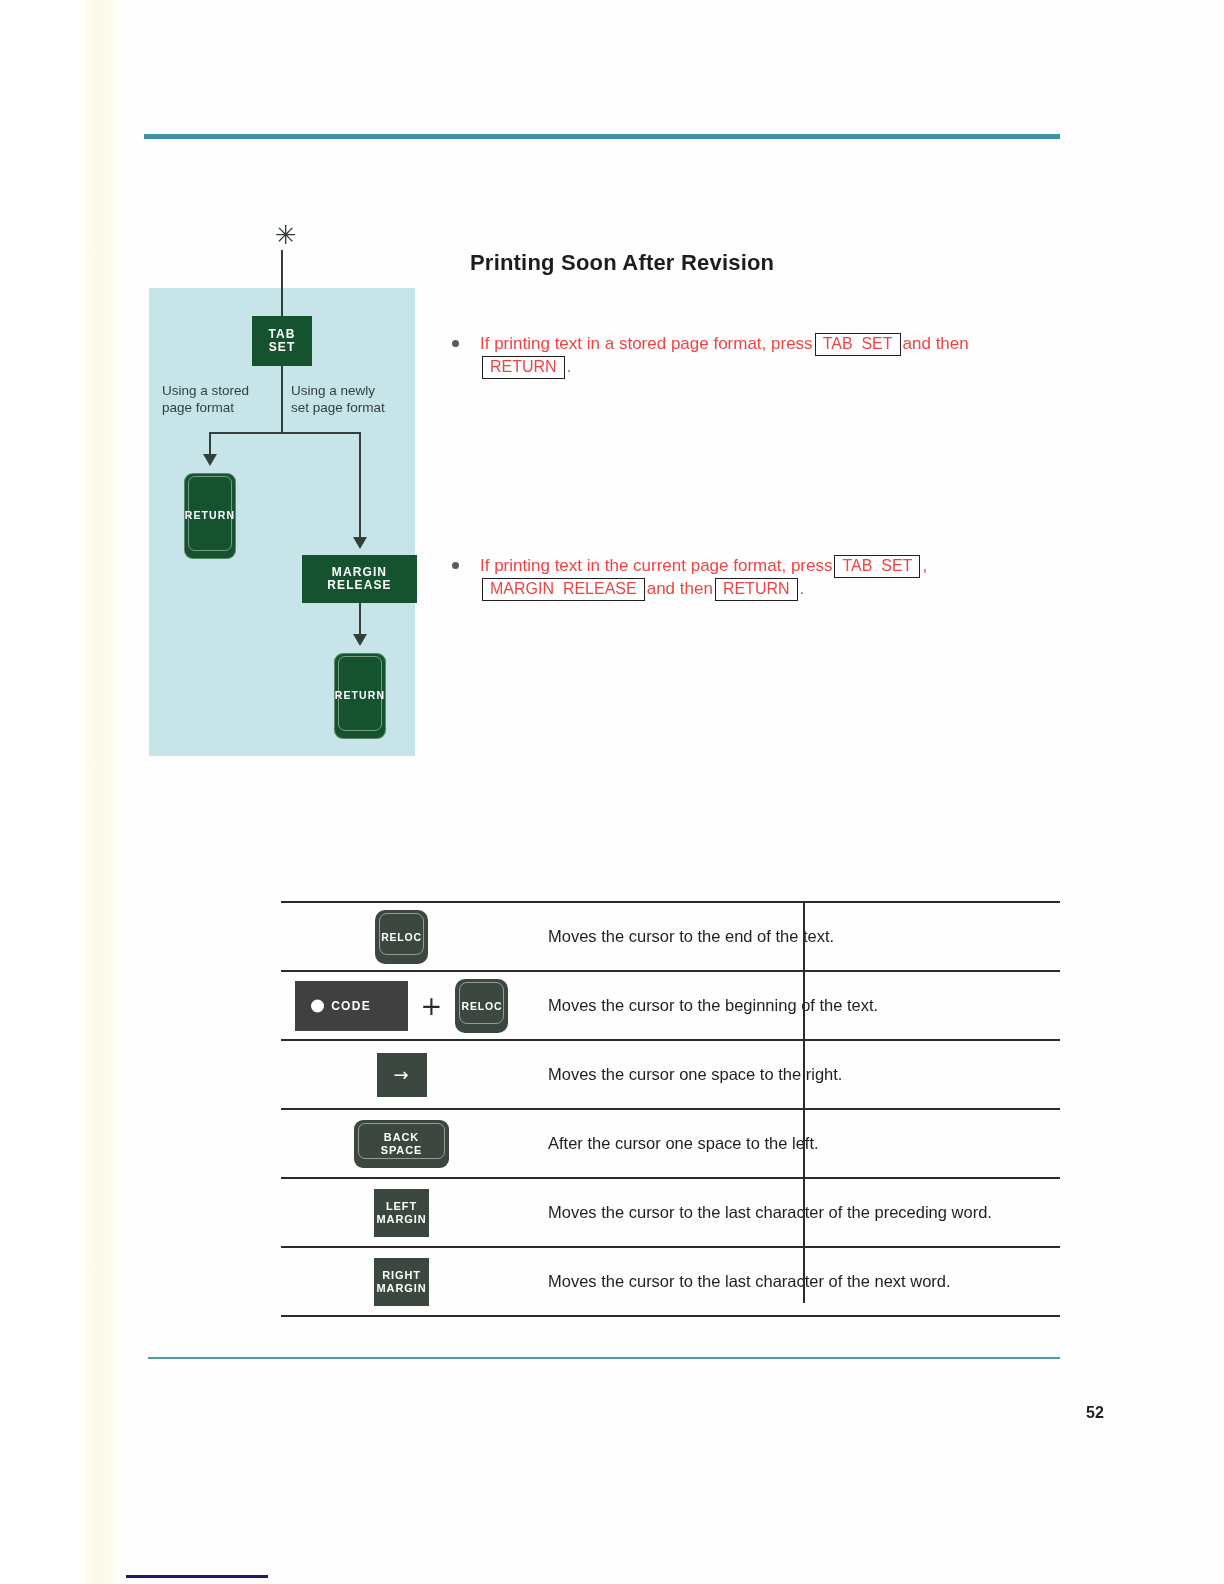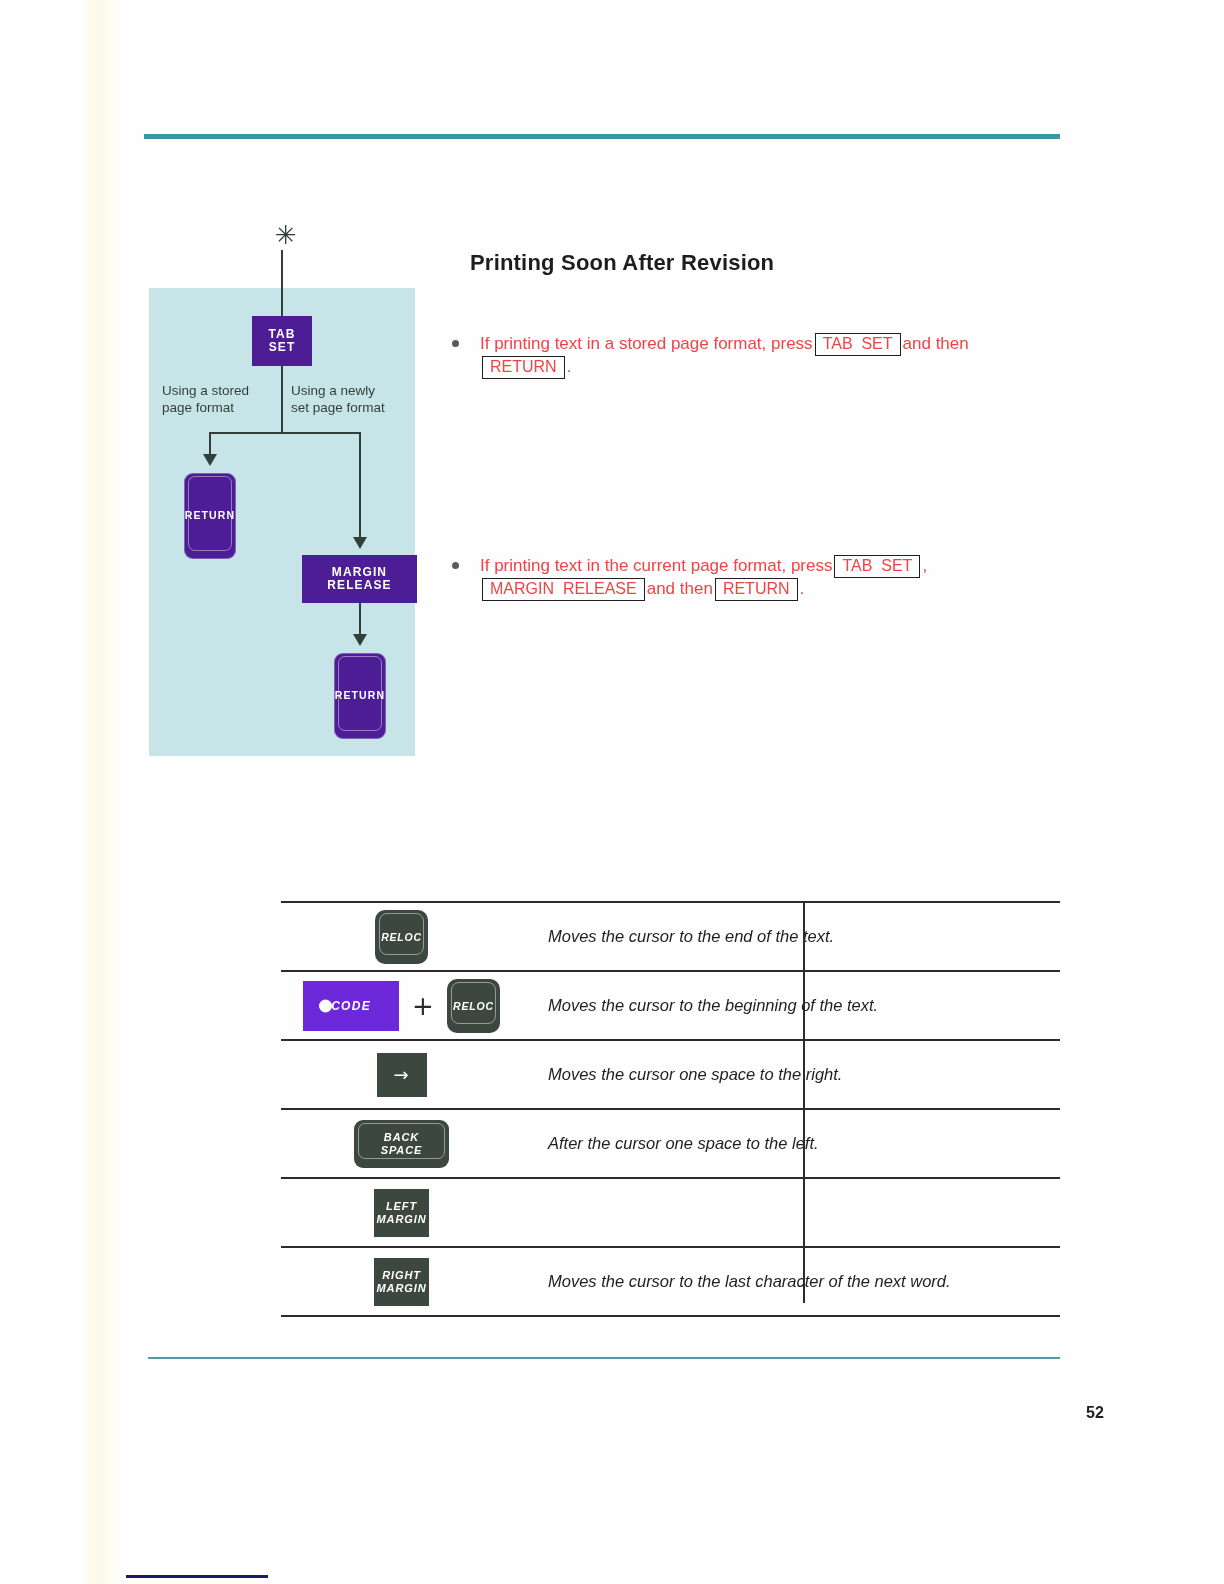--- a/index.html
+++ b/index.html
@@ -97,21 +97,21 @@
     position: absolute;
     width: 0;
     height: 0;
     border-left: 7px solid transparent;
     border-right: 7px solid transparent;
     border-top: 12px solid #33403a;
   }
 
   .key {
     position: absolute;
-    background: #4c1d95;
+    background: #14532d;
     color: #ffffff;
     font-family: "Liberation Sans", sans-serif;
     font-weight: bold;
     display: flex;
     align-items: center;
     justify-content: center;
     text-align: center;
     letter-spacing: 1.1px;
     line-height: 1.12;
     box-sizing: border-box;
@@ -205,21 +205,20 @@
     left: 281px;
     top: 901px;
     width: 779px;
   }
   .tbl-row {
     position: relative;
     border-top: 2px solid #2b2b2b;
     height: 67px;
     display: flex;
     align-items: center;
-    font-style: italic;
   }
   .tbl-row.last { border-bottom: 2px solid #2b2b2b; }
   .cell-keys {
     position: relative;
     width: 241px;
     height: 100%;
     flex: 0 0 auto;
   }
   .cell-desc {
     flex: 1 1 auto;
@@ -247,23 +246,23 @@
   }
   .plus {
     font-size: 26px;
     color: #2b2b2b;
     margin: 0 13px;
     line-height: 1;
     font-family: "DejaVu Sans", sans-serif;
   }
   .code-key {
     position: relative;
-    width: 96px;
+    width: 113px;
     height: 50px;
-    background: #6d28d9;
+    background: #404040;
     color: #fff;
     font-size: 12px;
     font-weight: bold;
     letter-spacing: 1.3px;
     display: flex;
     align-items: center;
     justify-content: center;
   }
   .code-dot {
     position: absolute;
@@ -488,20 +487,21 @@
       <div class="cell-keys">
         <div class="keyslot">
           <span class="sq-key" style="width:55px;height:48px;">
             <span>
               <span style="display:block">LEFT</span>
               <span style="display:block">MARGIN</span>
             </span>
           </span>
         </div>
       </div>
+      <div class="cell-desc">Moves the cursor to the last character of the preceding word.</div>
     </div>
 
     <div class="tbl-row last">
       <div class="cell-keys">
         <div class="keyslot">
           <span class="sq-key" style="width:55px;height:48px;">
             <span>
               <span style="display:block">RIGHT</span>
               <span style="display:block">MARGIN</span>
             </span>

